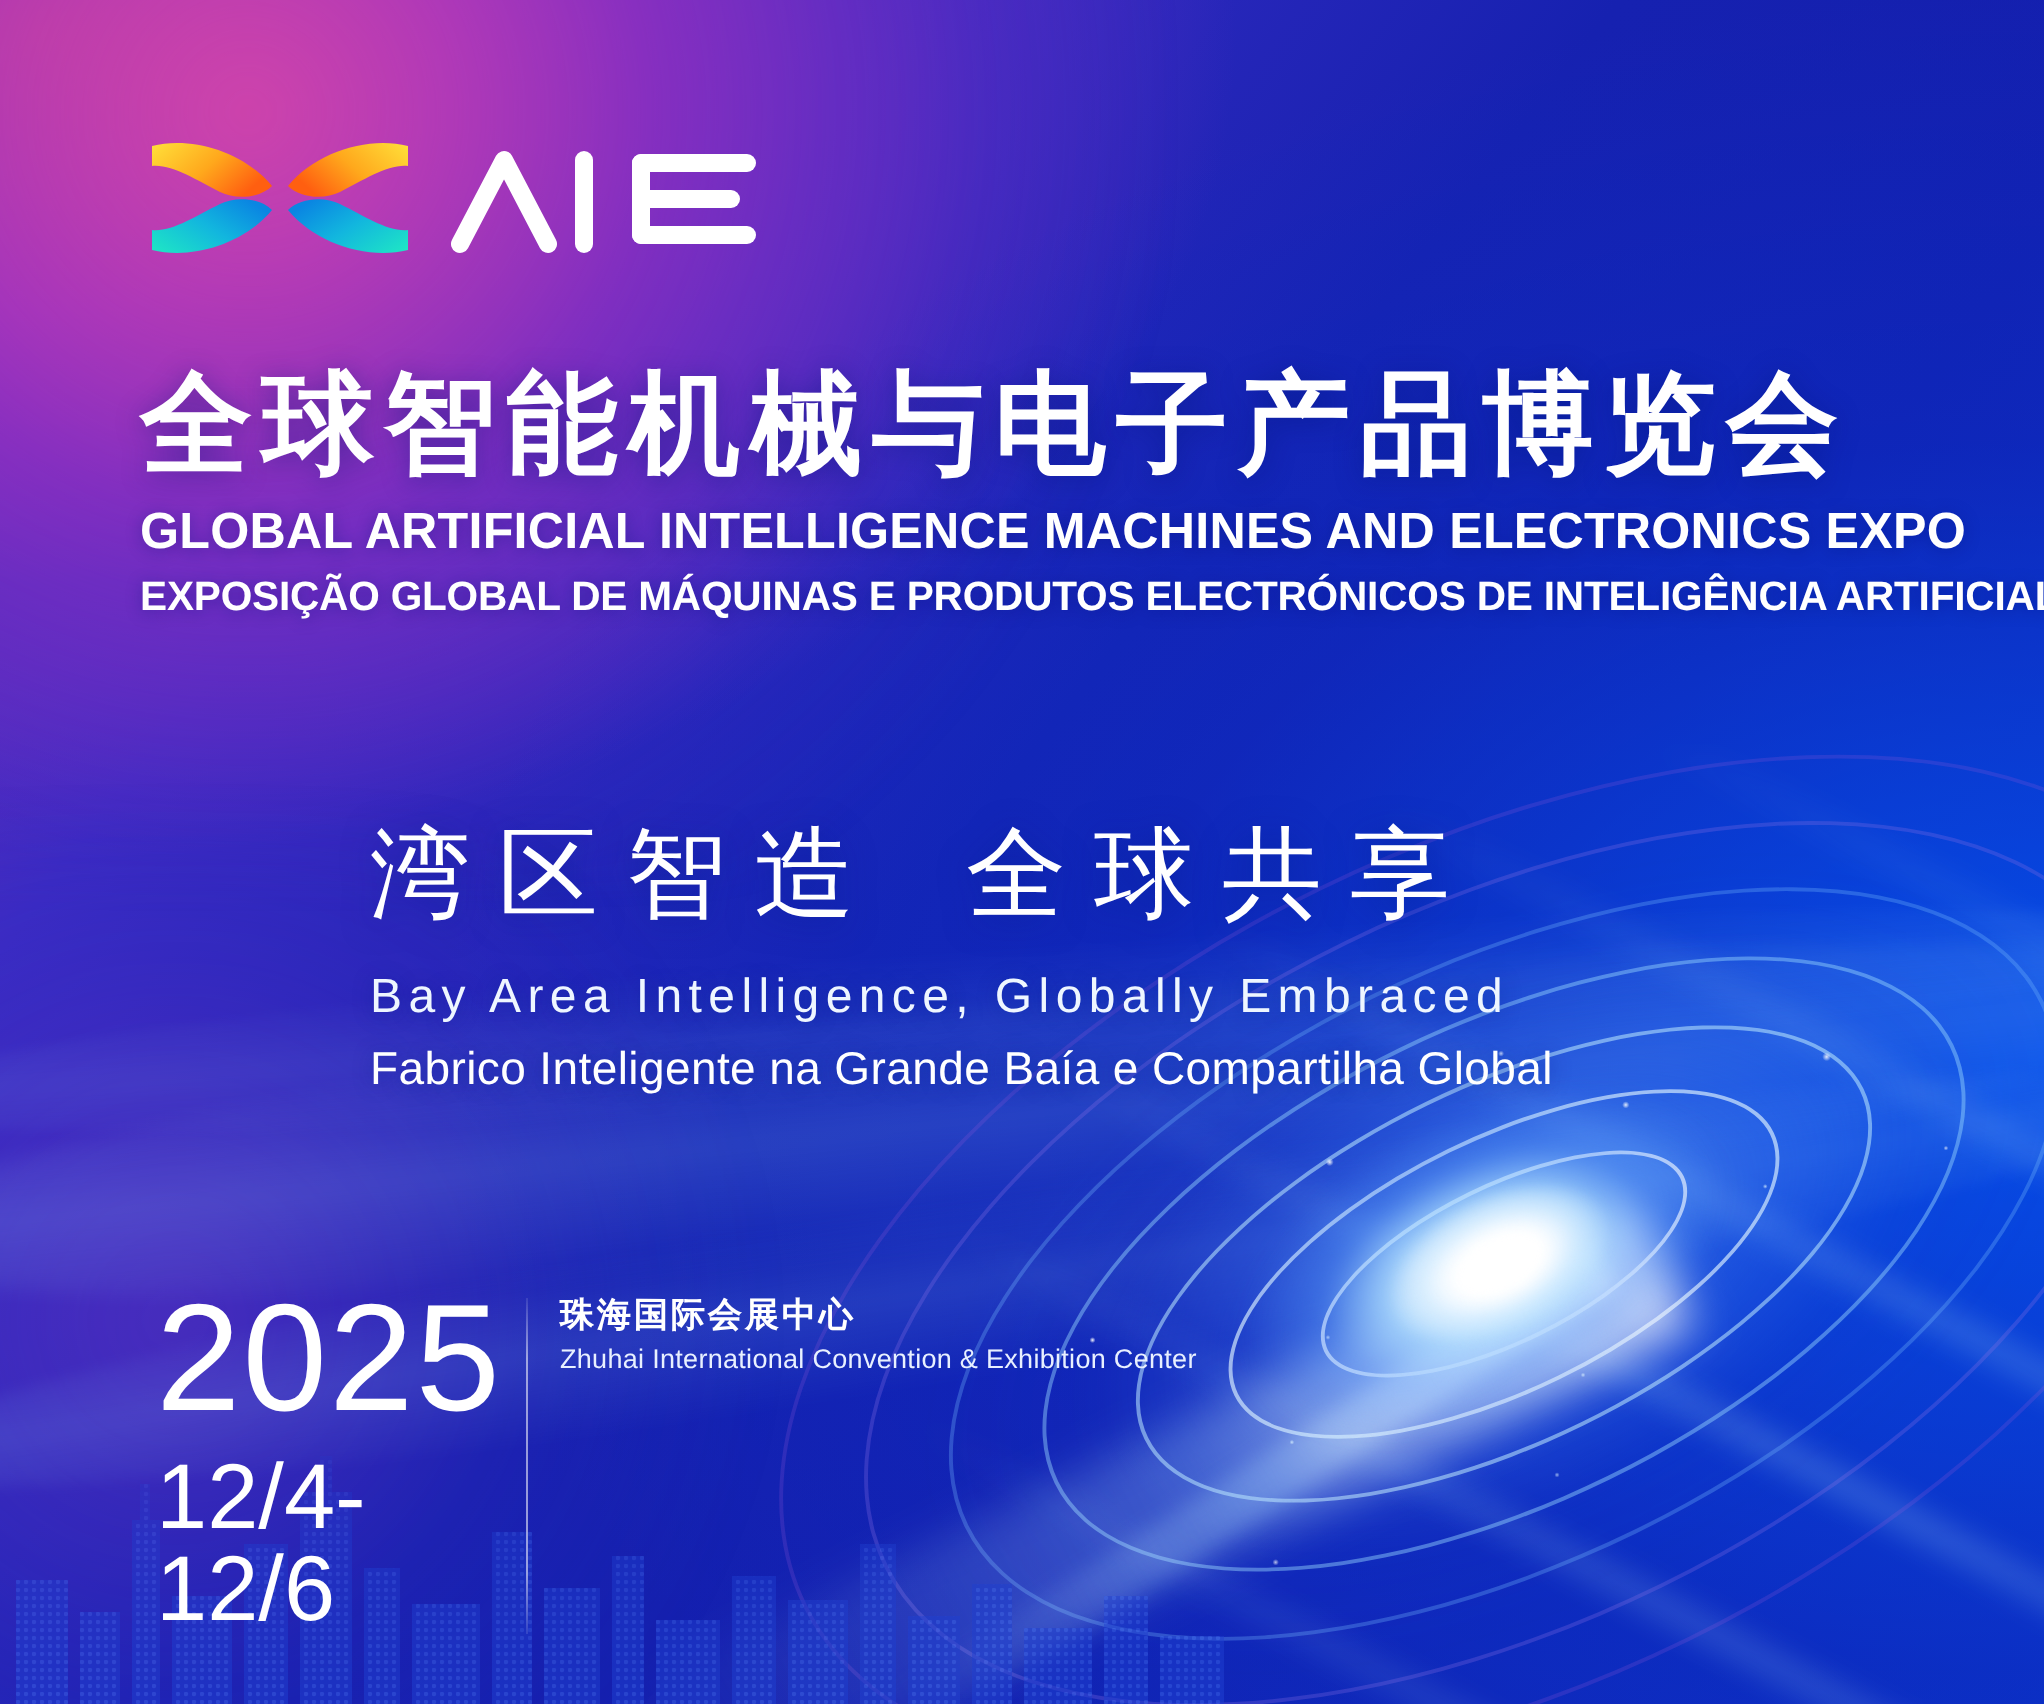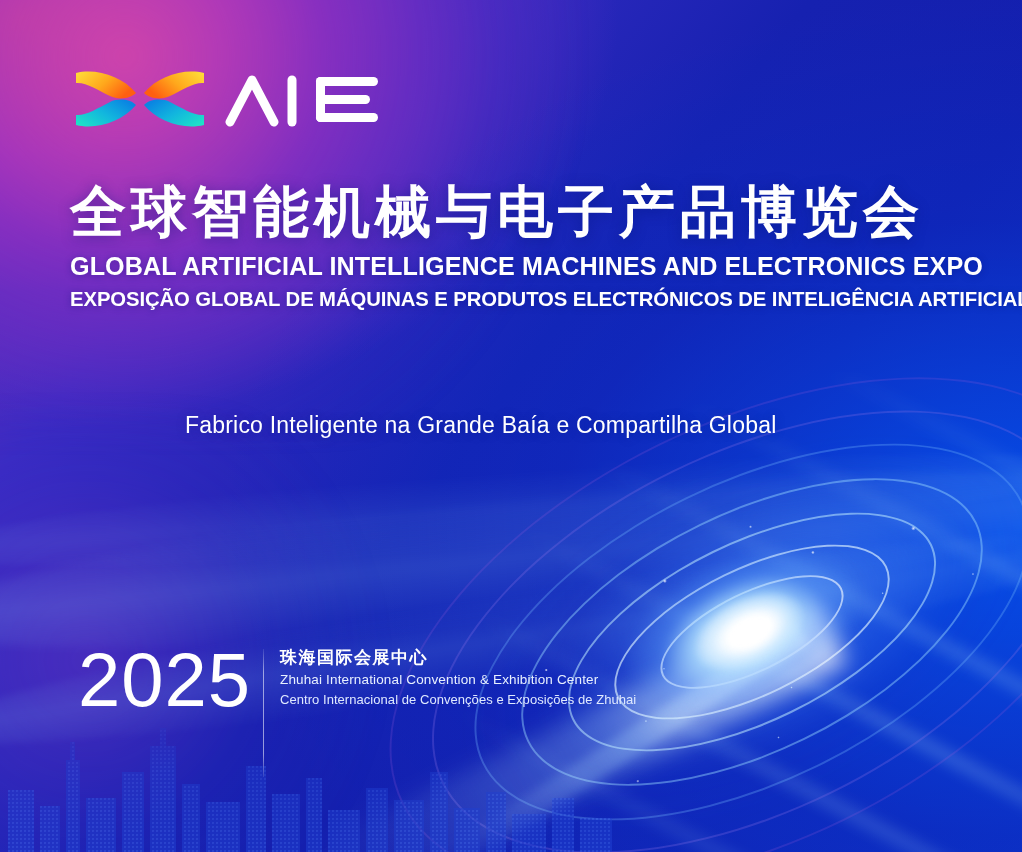--- a/index.html
+++ b/index.html
@@ -351,31 +351,33 @@
 
     </div>
 
     <div class="headline">
       <div class="cn-title">全球智能机械与电子产品博览会</div>
       <div class="en-title">GLOBAL ARTIFICIAL INTELLIGENCE MACHINES AND ELECTRONICS EXPO</div>
       <div class="pt-title">EXPOSIÇÃO GLOBAL DE MÁQUINAS E PRODUTOS ELECTRÓNICOS DE INTELIGÊNCIA ARTIFICIAL</div>
     </div>
 
     <div class="slogan">
+      <div class="slogan-cn"><span>湾区智造</span><span class="gap"></span><span>全球共享</span></div>
+      <div class="slogan-en">Bay Area Intelligence, Globally Embraced</div>
       <div class="slogan-pt">Fabrico Inteligente na Grande Baía e Compartilha Global</div>
     </div>
 
     <div class="footer">
       <div class="date-col">
         <div class="year">2025</div>
+        <div class="daterange">12/4-12/6</div>
       </div>
       <div class="vdivide"></div>
       <div class="venues">
         <div class="venue">
           <div class="venue-cn">珠海国际会展中心</div>
           <div class="venue-en">Zhuhai International Convention &amp; Exhibition Center</div>
-          <div class="venue-pt">Centro Internacional de Convenções e Exposições de Zhuhai</div>
         </div>
       </div>
     </div>
 
   </div>
 </div>
 
 </body></html>

